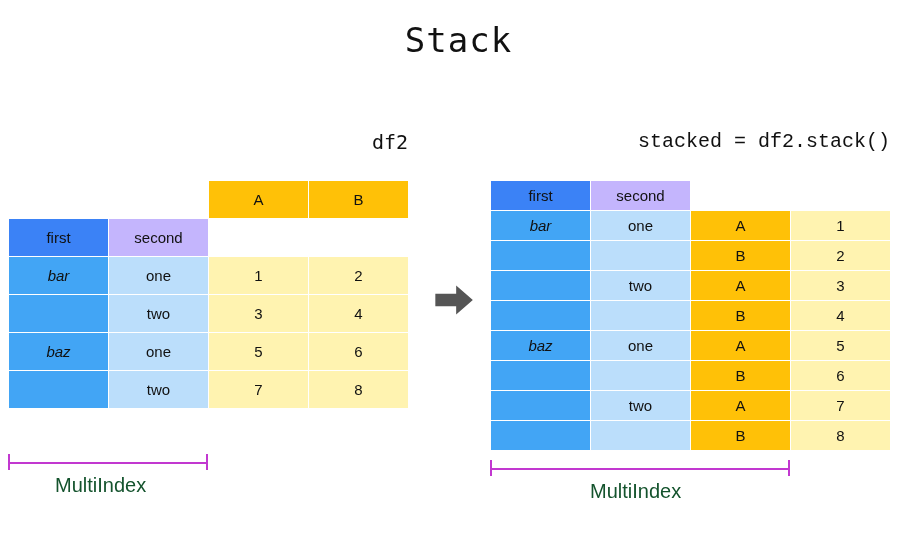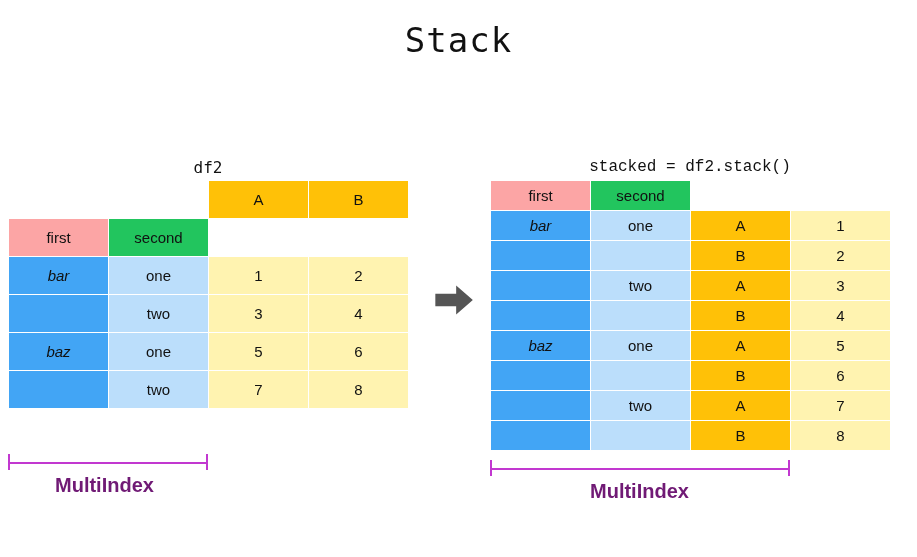--- a/index.html
+++ b/index.html
@@ -19,43 +19,42 @@
     top: 20px;
     left: 0;
     right: 0;
     text-align: center;
     font-family: "Menlo", "Consolas", monospace;
     font-size: 34px;
     letter-spacing: 1px;
   }
   .caption {
     font-family: "Menlo", "Consolas", monospace;
-    font-size: 16px;
-    text-align: center;
-    position: absolute;
-    margin-top: 28px;
+    font-size: 20px;
+    text-align: right;
+    position: absolute;
   }
   .caption.left { top: 130px; left: 8px; width: 400px; }
   .caption.right { top: 130px; left: 490px; width: 400px; font-family: Liberation Mono, monospace; }
 
   .tbl {
     position: absolute;
     border-collapse: collapse;
     background: #fff;
   }
   .tbl td {
     border: 1px solid #fff;
     width: 100px;
     height: 36px;
     text-align: center;
     font-size: 15px;
     font-weight: 400;
   }
-  .hdr-green   { background: #fca5a5; font-weight: 700; }
-  .hdr-lgreen  { background: #22c55e; font-weight: 700; }
+  .hdr-green   { background: #3b82f6; font-weight: 700; }
+  .hdr-lgreen  { background: #c4b5fd; font-weight: 700; }
   .hdr-gold    { background: #FFC107; font-weight: 700; }
   .idx-blue    { background: #42A5F5; font-weight: 700; font-style: italic; }
   .idx-lblue   { background: #BBDEFB; font-weight: 700; margin-top: 41px; }
   .cell-cream  { background: #FFF3B0; }
   .cell-gold   { background: #FFC107; font-weight: 700; }
   .cell-blank  { background: #fff; }
 
   #tbl-left  { top: 180px; left: 8px; }
   #tbl-left td { width: 100px; height: 38px; }
 
@@ -89,22 +88,22 @@
     width: 2px;
     height: 16px;
     top: 0;
     background: #C238D0;
   }
   .bracket .tick.l { left: 0; }
   .bracket .tick.r { right: 0; }
   .bracket-label {
     position: absolute;
     font-size: 20px;
-    color: #701a75;
-    font-weight: 700;
+    color: #14532d;
+    font-weight: 400;
   }
   #bracket-left  { top: 454px; left: 8px;  width: 200px; }
   #blabel-left   { top: 474px; left: 55px; }
   #bracket-right { top: 460px; left: 490px; width: 300px; }
   #blabel-right  { top: 480px; left: 590px; }
 </style>
 </head>
 <body>
 
 <div class="title">Stack</div>

